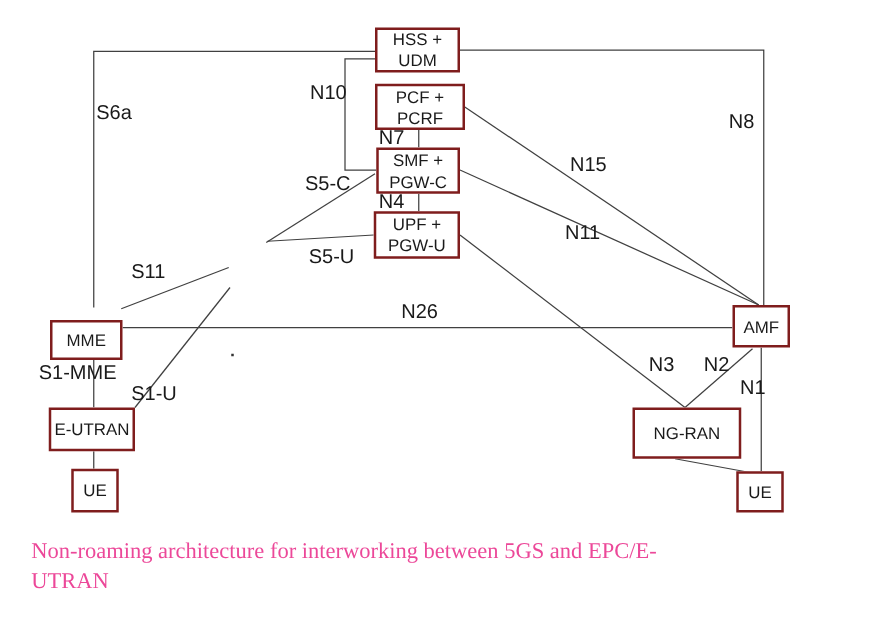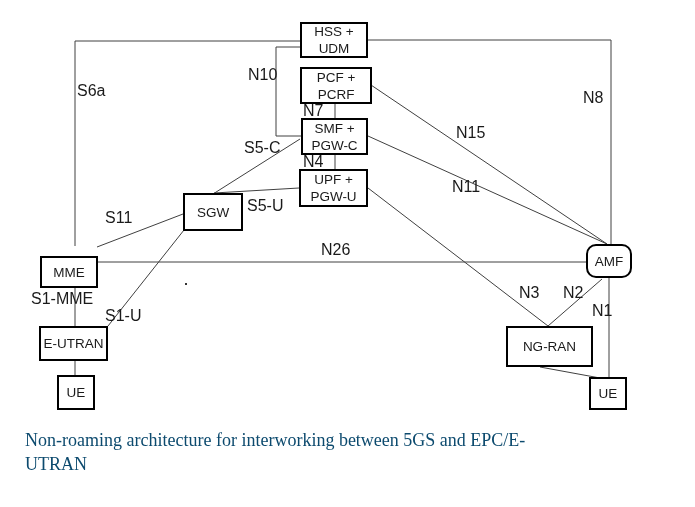--- a/index.html
+++ b/index.html
@@ -2,36 +2,36 @@
 <html><head>
 <meta charset="utf-8">
 <style>
   html,body{margin:0;padding:0;background:#ffffff;}
   #canvas{
     position:relative;width:695px;height:507px;background:#ffffff;
     font-family:"Liberation Sans","DejaVu Sans",sans-serif;overflow:hidden;
   }
   #wires{position:absolute;left:0;top:0;width:695px;height:507px;}
   .node{
-    position:absolute;box-sizing:border-box;border:2px solid #000000;
+    position:absolute;box-sizing:border-box;border:2px solid #7f1d1d;
     background:#ffffff;color:#1a1a1a;display:flex;flex-direction:column;
     align-items:center;justify-content:center;text-align:center;
     font-size:13.5px;line-height:17px;z-index:2;
   }
   .node span{display:block;white-space:nowrap;}
   .edge-label{
     position:absolute;color:#1a1a1a;font-size:16px;line-height:14px;
     white-space:nowrap;z-index:3;background:transparent;
   }
   .stray-dot{
     position:absolute;left:185px;top:283px;width:2px;height:2px;
     background:#333333;z-index:1;
   }
   #caption{
-    position:absolute;left:25px;top:428px;width:600px;color:#0c4a6e;
+    position:absolute;left:25px;top:428px;width:600px;color:#ec4899;
     font-family:"Liberation Serif","DejaVu Serif",serif;
     font-size:18px;line-height:24px;z-index:2;
   }
 </style>
 </head>
 <body>
 
 <div id="canvas">
 
   <svg id="wires" viewBox="0 0 695 507" xmlns="http://www.w3.org/2000/svg" fill="none" stroke="#404040" stroke-width="1">
@@ -64,33 +64,30 @@
     <span>PCRF</span>
   </div>
   <div class="node" style="left:301px;top:118px;width:67px;height:37px;">
     <span>SMF +</span>
     <span>PGW-C</span>
   </div>
   <div class="node" style="left:299px;top:169px;width:69px;height:38px;">
     <span>UPF +</span>
     <span>PGW-U</span>
   </div>
-  <div class="node" style="left:183px;top:193px;width:60px;height:38px;">
-    <span>SGW</span>
-  </div>
   <div class="node" style="left:40px;top:256px;width:58px;height:32px;">
     <span>MME</span>
   </div>
   <div class="node" style="left:39px;top:326px;width:69px;height:35px;">
     <span>E-UTRAN</span>
   </div>
   <div class="node" style="left:57px;top:375px;width:38px;height:35px;">
     <span>UE</span>
   </div>
-  <div class="node" style="left:586px;top:244px;width:46px;height:34px;border-radius:10px;">
+  <div class="node" style="left:586px;top:244px;width:46px;height:34px;">
     <span>AMF</span>
   </div>
   <div class="node" style="left:506px;top:326px;width:87px;height:41px;">
     <span>NG-RAN</span>
   </div>
   <div class="node" style="left:589px;top:377px;width:38px;height:33px;">
     <span>UE</span>
   </div>
 
   <div class="edge-label" style="left:77px;top:84px;">S6a</div>

